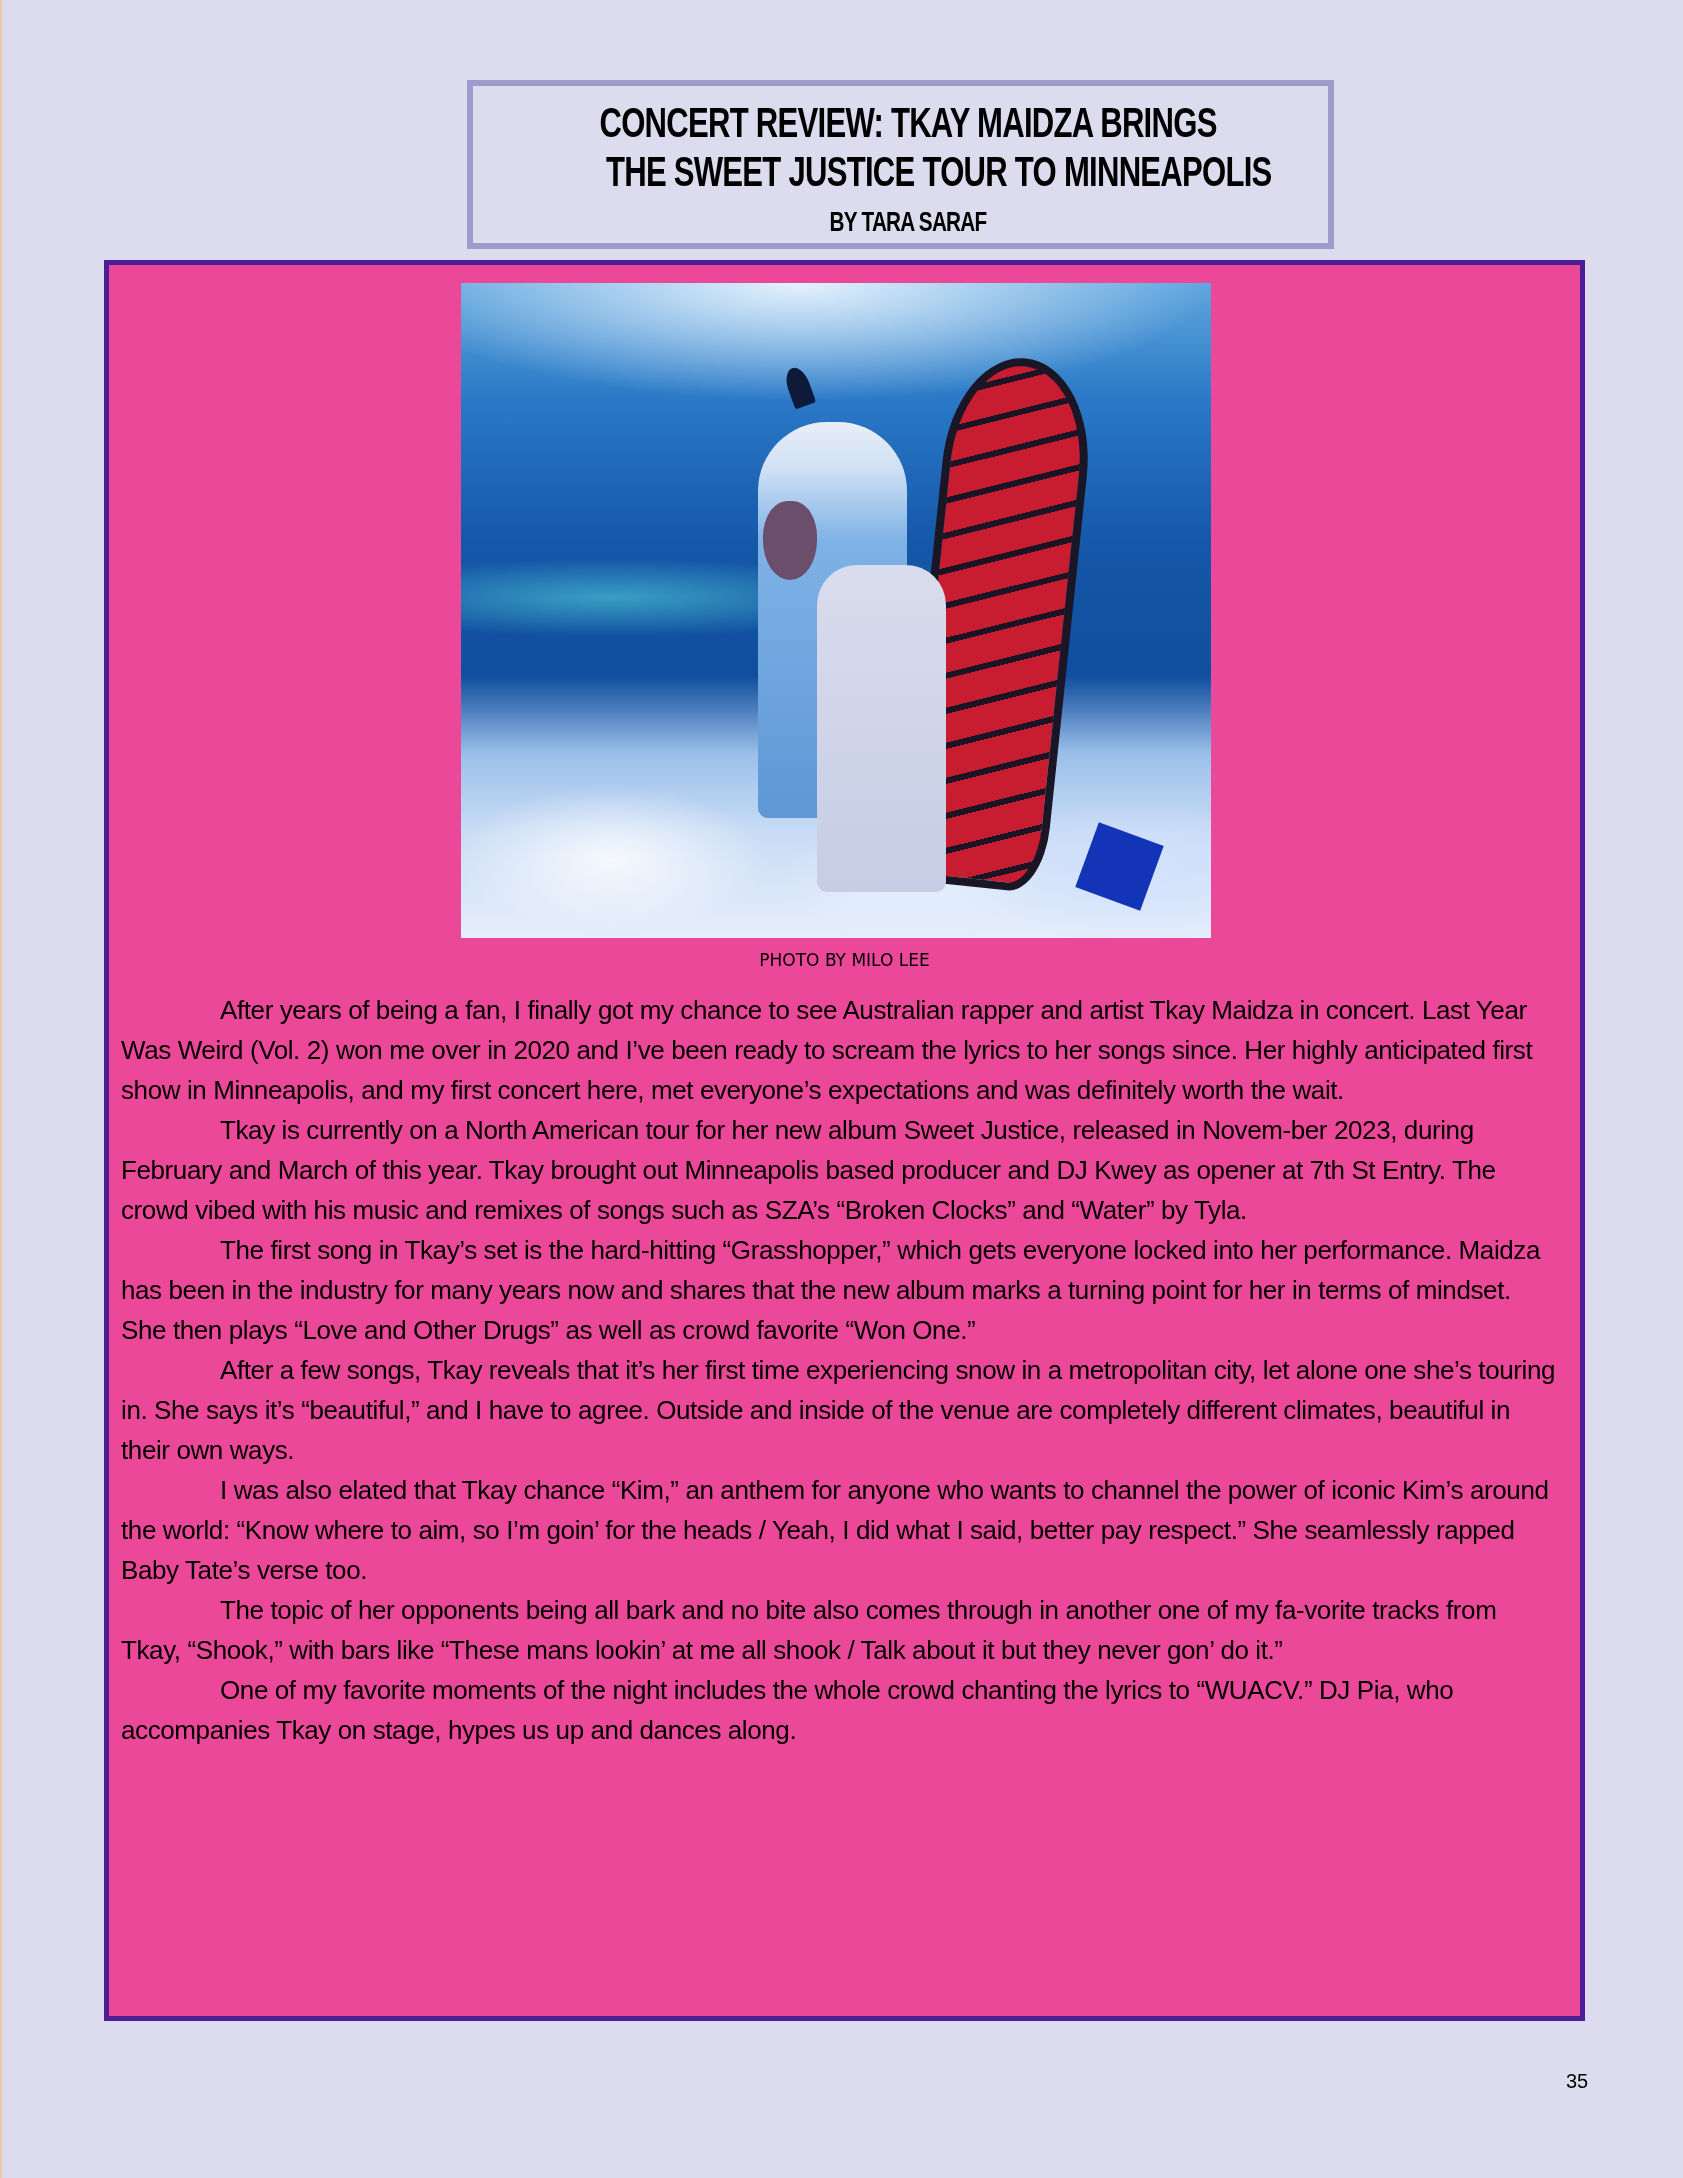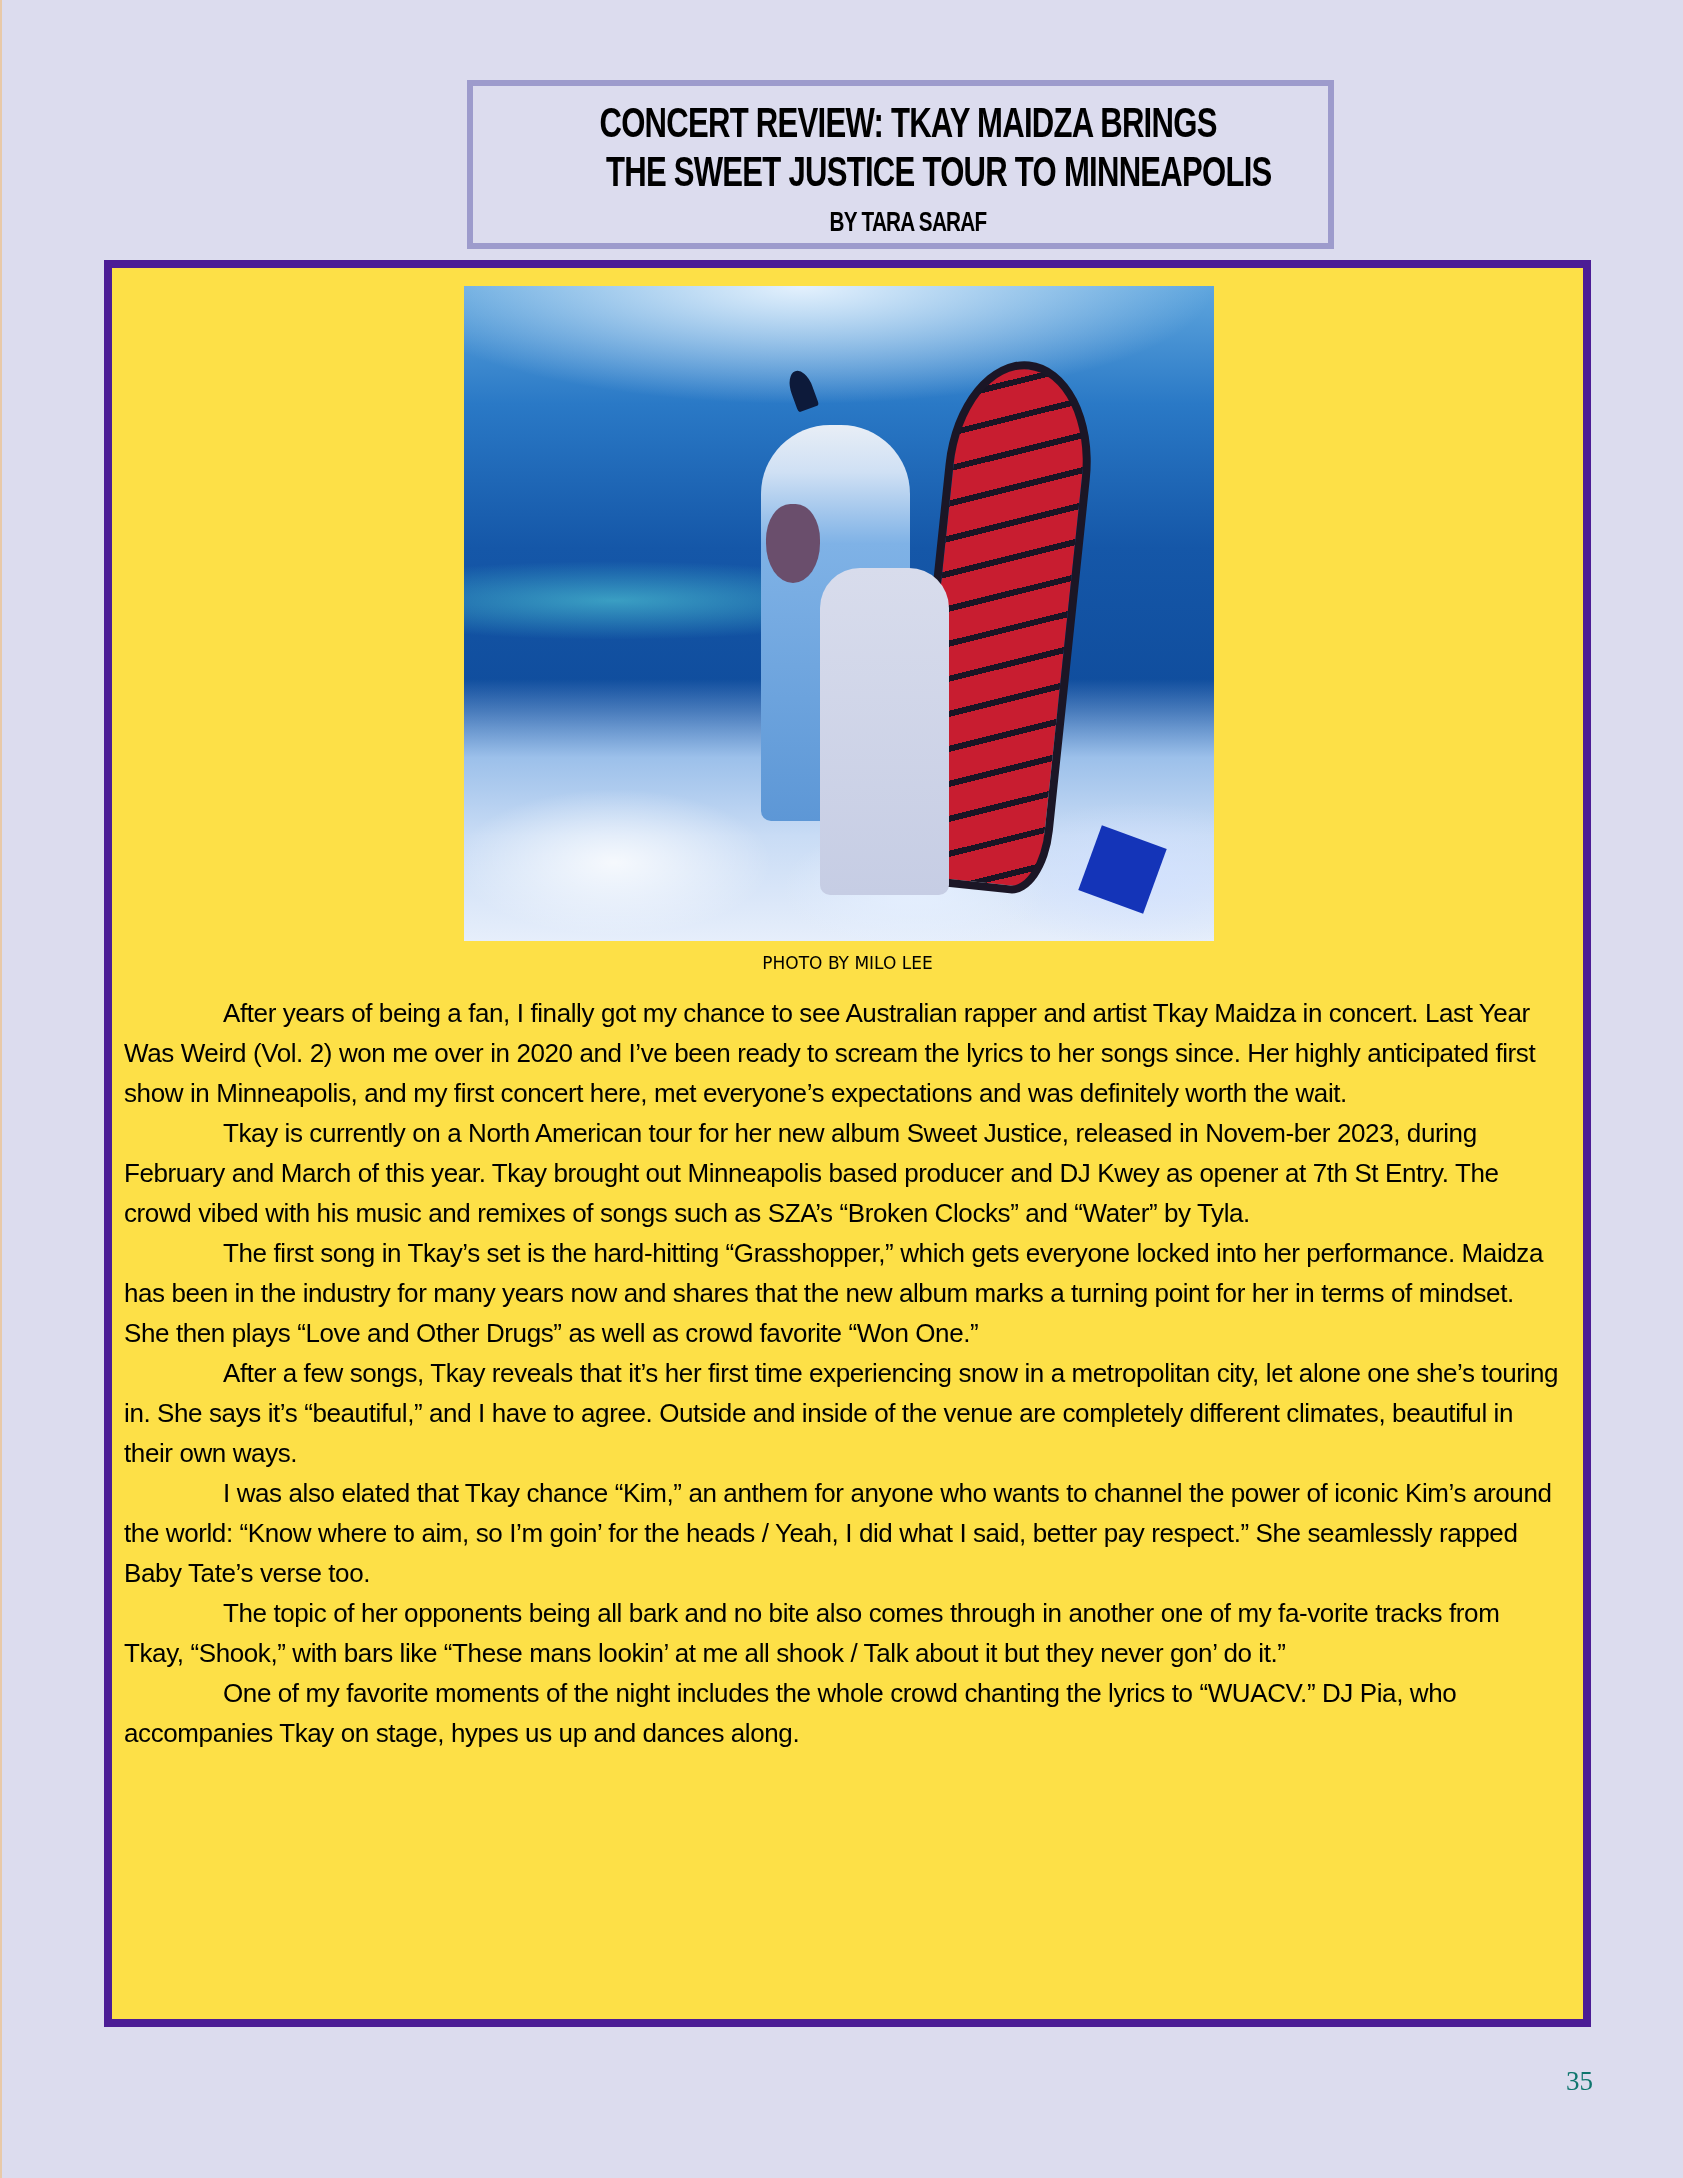--- a/index.html
+++ b/index.html
@@ -39,22 +39,22 @@
   }
   .h1 { top: 14px; font-size: 42px; line-height: 46px; }
   .h2 { top: 63px; font-size: 42px; line-height: 46px; }
   .byline { top: 120px; font-size: 28px; line-height: 32px; }
 
   
   .frame {
     position: absolute;
     left: 104px; top: 260px;
     width: 1471px; height: 1751px;
-    border: 8px solid #4c1d95;
-    background: #fde047;
+    border: 5px solid #4c1d95;
+    background: #ec4899;
   }
   .photo {
     position: absolute;
     left: 352px; top: 18px;
     width: 750px; height: 655px;
     overflow: hidden;
     background:
       radial-gradient(ellipse 55% 18% at 45% 0%, rgba(235,245,255,0.95), rgba(235,245,255,0) 100%),
       radial-gradient(ellipse 40% 6% at 20% 48%, rgba(90,220,220,0.55), rgba(90,220,220,0) 100%),
       linear-gradient(180deg, #5fa6de 0%, #2a79c6 18%, #1557a8 40%, #0f4c9c 65%, #2a73be 100%);
@@ -115,23 +115,23 @@
     color: #000;
     letter-spacing: -0.4px;
   }
   .article p {
     margin: 0;
     text-indent: 99px;
   }
   .page-number {
     position: absolute;
     left: 1566px; top: 2069px;
-    font-family: Liberation Serif, serif;
-    font-size: 27px; line-height: 24px;
-    color: #0f766e;
+    font-family: Liberation Sans, sans-serif;
+    font-size: 20px; line-height: 24px;
+    color: #000000;
   }
 </style>
 </head>
 <body>
 
 <div class="edge-line"></div>
 
 <div class="title-box">
   <div class="headline h1"><span>CONCERT REVIEW: TKAY MAIDZA BRINGS</span></div>
   <div class="headline h2"><span>THE SWEET JUSTICE TOUR TO MINNEAPOLIS</span></div>

